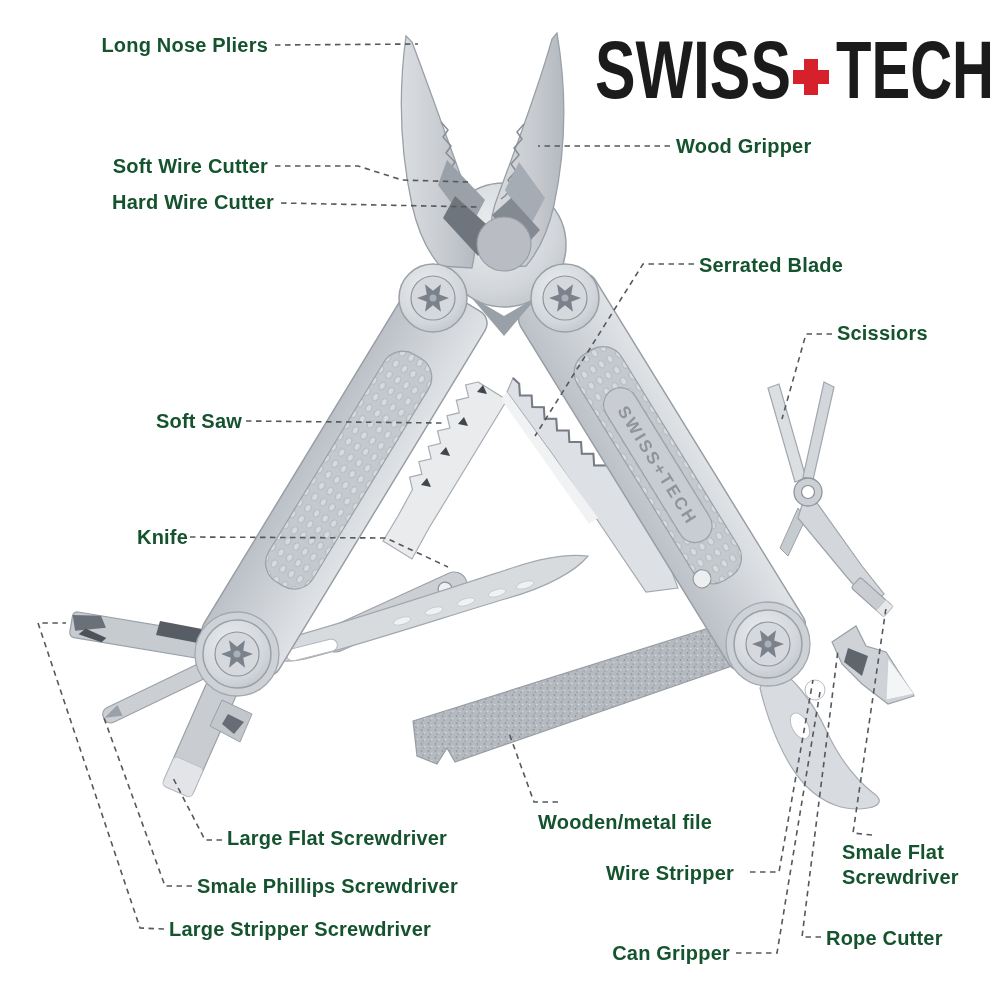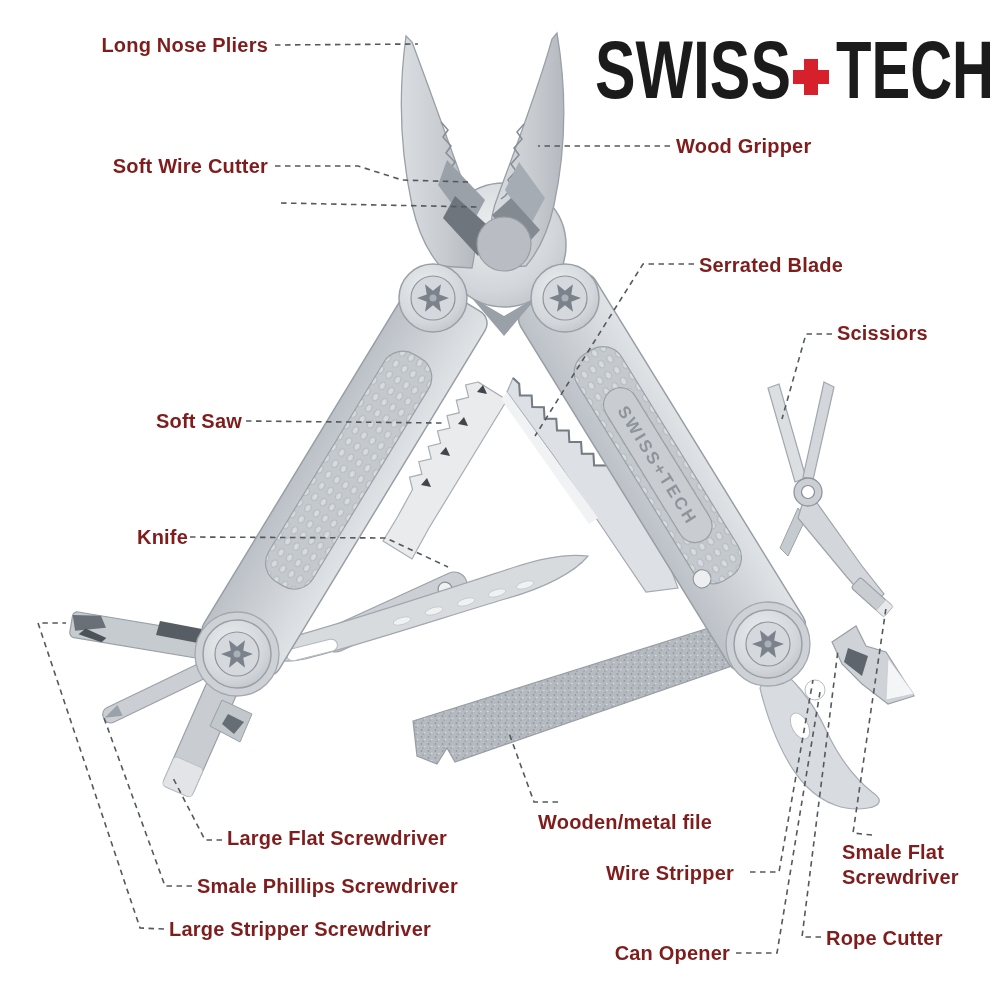--- a/index.html
+++ b/index.html
@@ -1,19 +1,19 @@
 <!DOCTYPE html>
 <html><head>
 <meta charset="utf-8">
 <style>
   html,body{margin:0;padding:0;background:#fff;}
   #stage{position:relative;width:1000px;height:1000px;background:#ffffff;overflow:hidden;
          font-family:"Liberation Sans",sans-serif;}
   #art{position:absolute;left:0;top:0;width:1000px;height:1000px;}
-  .lbl{position:absolute;font:700 20px/26px "Liberation Sans",sans-serif;color:#7f1d1d;
+  .lbl{position:absolute;font:700 20px/26px "Liberation Sans",sans-serif;color:#14532d;
        letter-spacing:.2px;white-space:nowrap;}
   .r{text-align:right;}
   .lbl2{line-height:25px;}
 </style>
 </head>
 <body>
 
 <div id="stage">
 
   <svg id="art" viewBox="0 0 1000 1000">
@@ -206,29 +206,30 @@
       <g fill="#d6202c">
         <rect x="793" y="70" width="36" height="14"></rect>
         <rect x="804" y="59" width="14" height="36"></rect>
       </g>
       <text x="836" y="98" textLength="158" lengthAdjust="spacingAndGlyphs" font-family="Liberation Sans, sans-serif" font-size="82" font-weight="bold" fill="#1b1b1b">TECH</text>
     </g>
   </svg>
 
   <div class="lbl r" style="right:732px;top:32px;">Long Nose Pliers</div>
   <div class="lbl r" style="right:732px;top:153px;">Soft Wire Cutter</div>
+  <div class="lbl r" style="right:726px;top:189px;">Hard Wire Cutter</div>
   <div class="lbl" style="left:676px;top:133px;">Wood Gripper</div>
   <div class="lbl" style="left:699px;top:252px;">Serrated Blade</div>
   <div class="lbl" style="left:837px;top:320px;">Scissiors</div>
   <div class="lbl r" style="right:758px;top:408px;">Soft Saw</div>
   <div class="lbl r" style="right:812px;top:524px;">Knife</div>
   <div class="lbl" style="left:227px;top:825px;">Large Flat Screwdriver</div>
   <div class="lbl" style="left:197px;top:873px;">Smale Phillips Screwdriver</div>
   <div class="lbl" style="left:169px;top:916px;">Large Stripper Screwdriver</div>
   <div class="lbl" style="left:538px;top:789px;margin-top:20px;">Wooden/metal file</div>
   <div class="lbl r" style="right:266px;top:860px;">Wire Stripper</div>
   <div class="lbl lbl2" style="left:842px;top:840px;">
     <div>Smale Flat</div>
     <div>Screwdriver</div>
   </div>
   <div class="lbl" style="left:826px;top:925px;">Rope Cutter</div>
-  <div class="lbl r" style="right:270px;top:940px;">Can Opener</div>
+  <div class="lbl r" style="right:270px;top:940px;">Can Gripper</div>
 </div>
 
 </body></html>

